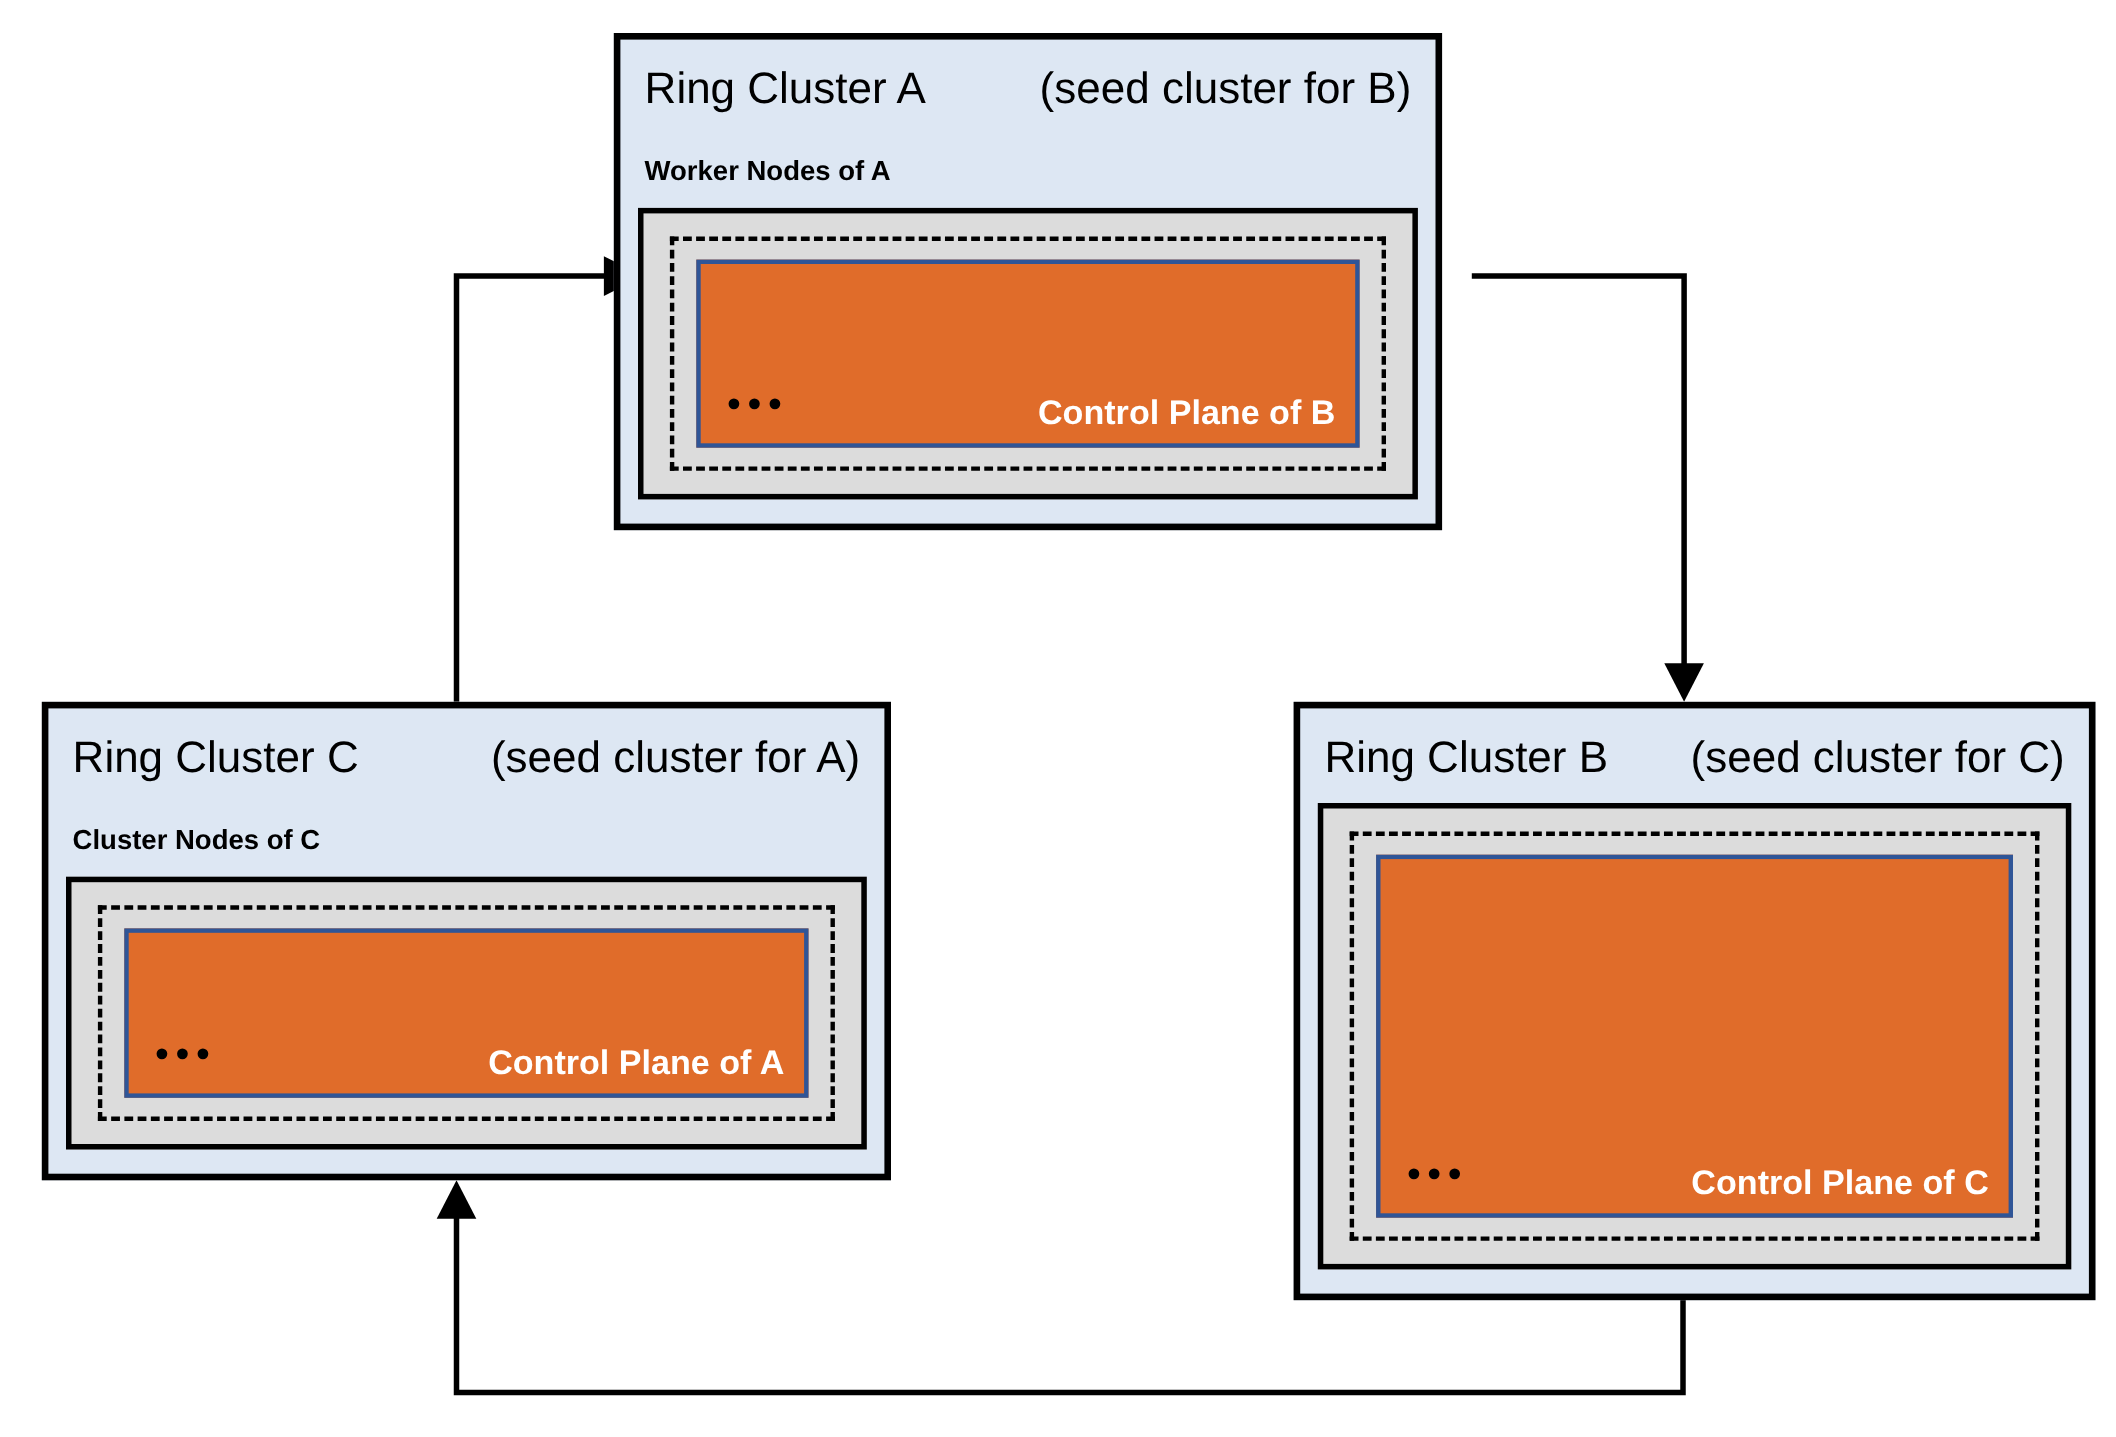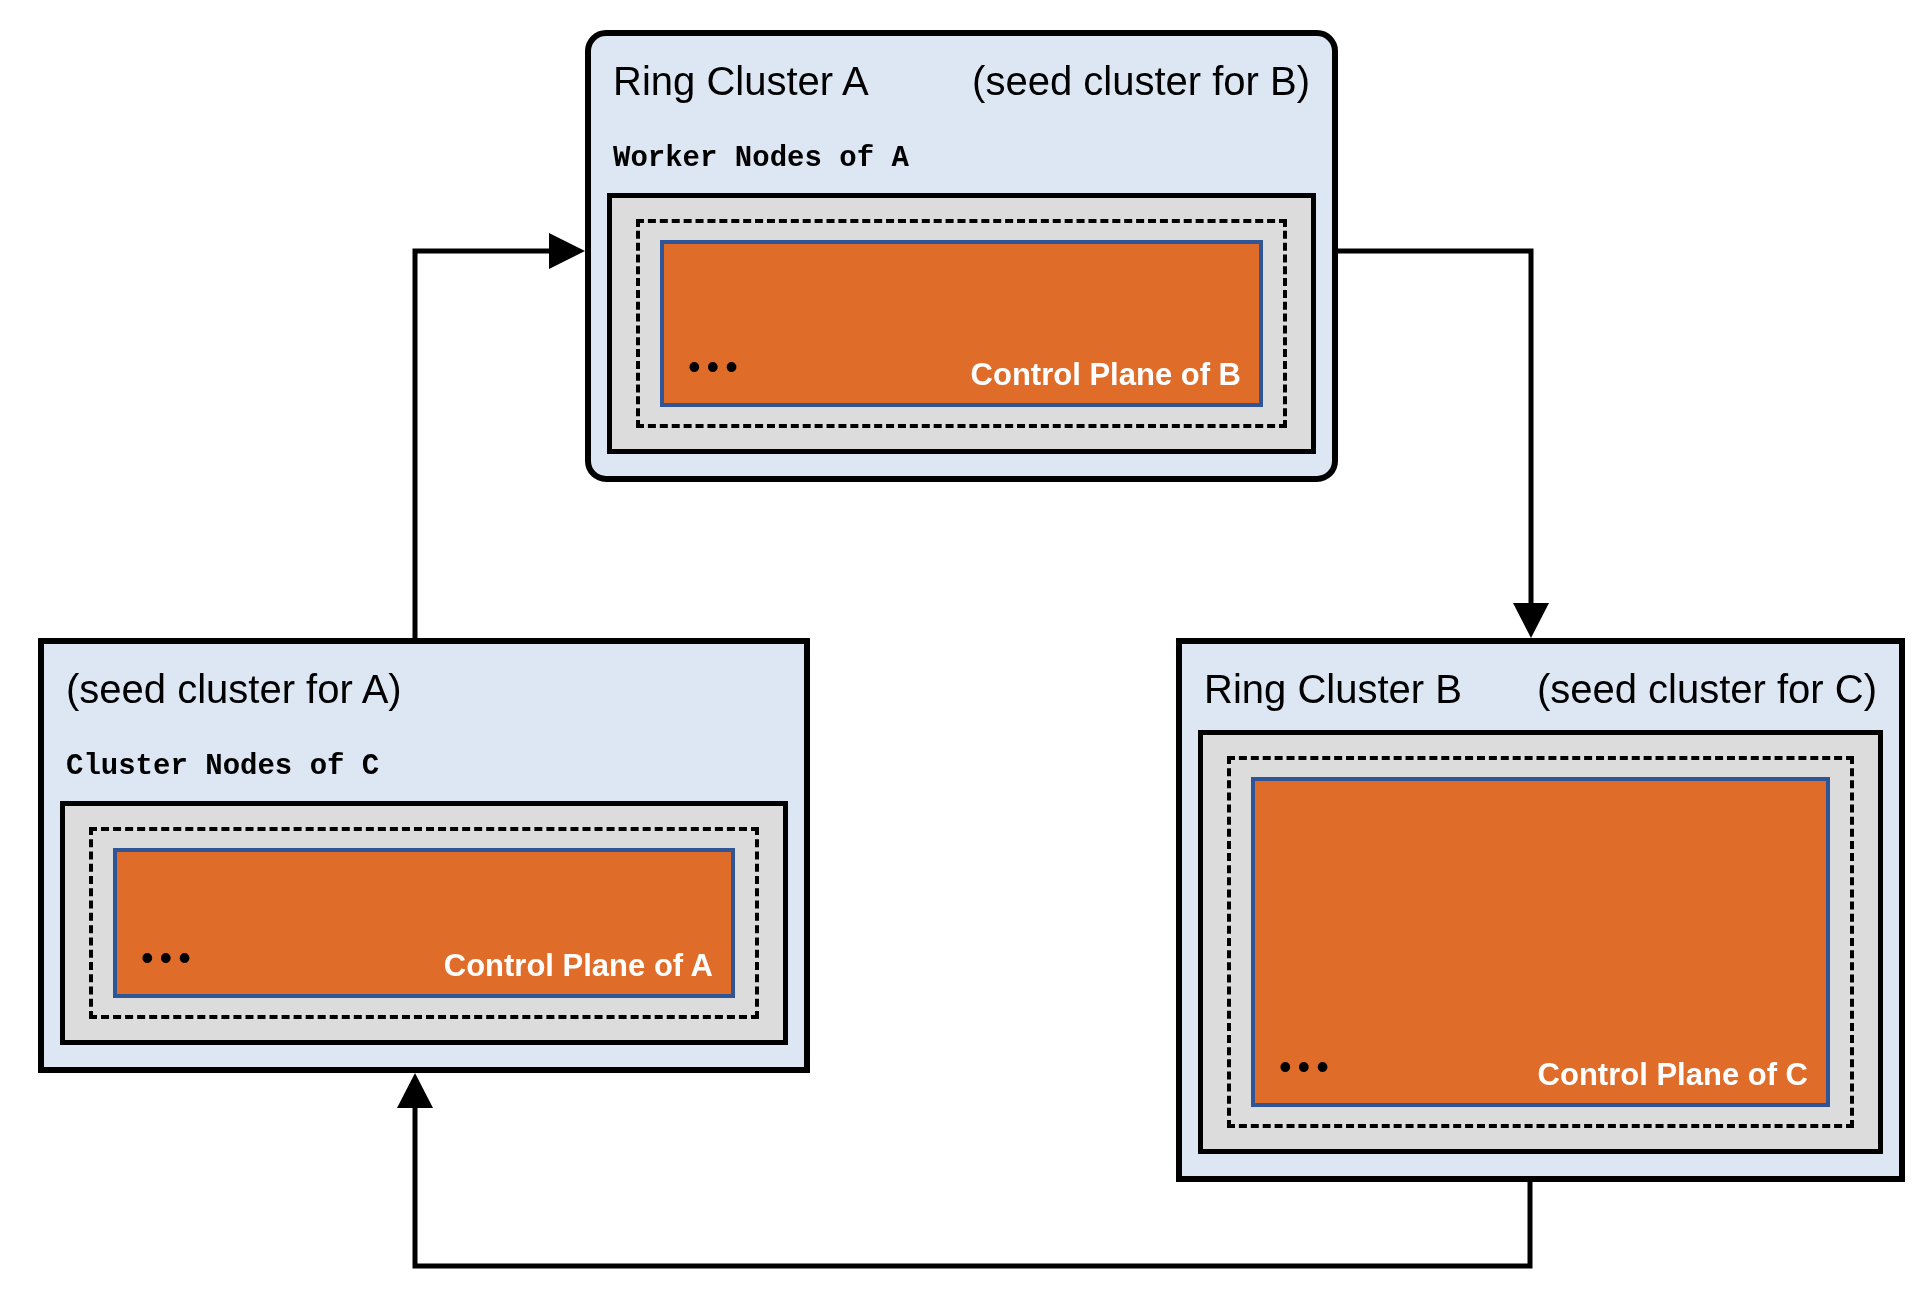--- a/index.html
+++ b/index.html
@@ -14,41 +14,40 @@
   .canvas { position: absolute; left: 0; top: 0; width: 1924px; height: 1306px; }
 
   .cluster {
     position: absolute;
     background: #dde7f3;
     border: 6px solid #000;
     display: flex;
     flex-direction: column;
     padding: 14px 16px 22px 16px;
   }
-  .cluster-a { left: 585px; top: 30px;  width: 753px; height: 452px; border-radius: 21px; }
+  .cluster-a { left: 558px; top: 30px;  width: 753px; height: 452px; }
   .cluster-c { left: 38px;  top: 638px; width: 772px; height: 435px; }
   .cluster-b { left: 1176px;top: 638px; width: 729px; height: 544px; }
 
   .title-row {
     display: flex;
     justify-content: space-between;
     align-items: baseline;
     font-size: 40px;
     line-height: 1.15;
     margin-top: 8px;
     padding: 0 6px;
     white-space: nowrap;
   }
   .worker-label {
-    font-size: 29px;
+    font-size: 25px;
     font-weight: bold;
     margin-top: 38px;
     padding: 0 6px;
     white-space: nowrap;
-    font-family: Liberation Mono, monospace;
   }
   .worker-zone {
     flex: 1;
     margin-top: 18px;
     background: #dcdcdc;
     border: 5px solid #000;
     padding: 21px 24px;
     display: flex;
   }
   .pod-boundary {
@@ -120,20 +119,21 @@
         <div class="control-plane">
           <span class="dots">•••</span>
           <span class="cp-label">Control Plane of B</span>
         </div>
       </div>
     </div>
   </div>
 
   <div class="cluster cluster-c">
     <div class="title-row">
+      <span>Ring Cluster C</span>
       <span>(seed cluster for A)</span>
     </div>
     <div class="worker-label">Cluster Nodes of C</div>
     <div class="worker-zone">
       <div class="pod-boundary">
         <div class="control-plane">
           <span class="dots">•••</span>
           <span class="cp-label">Control Plane of A</span>
         </div>
       </div>

